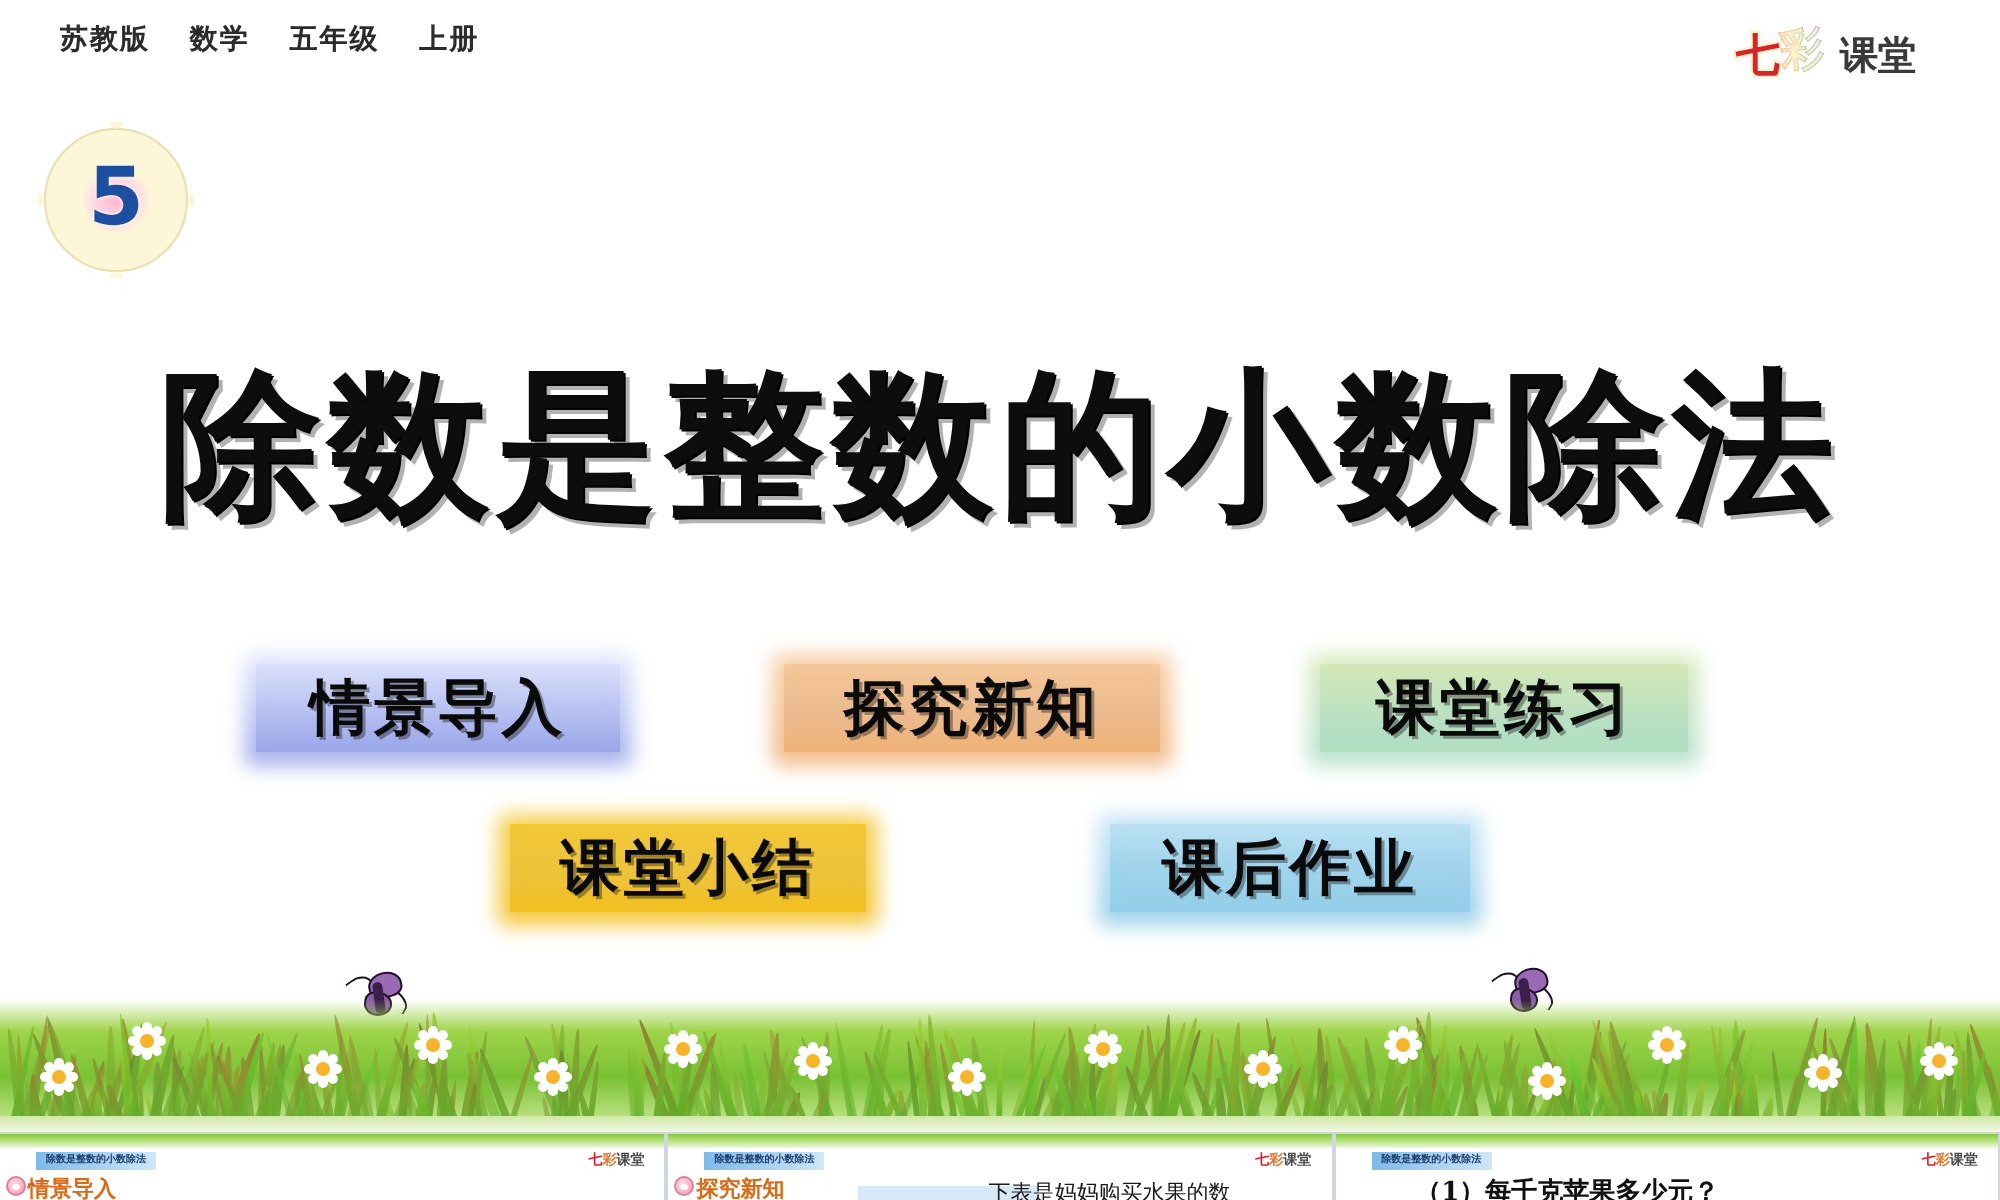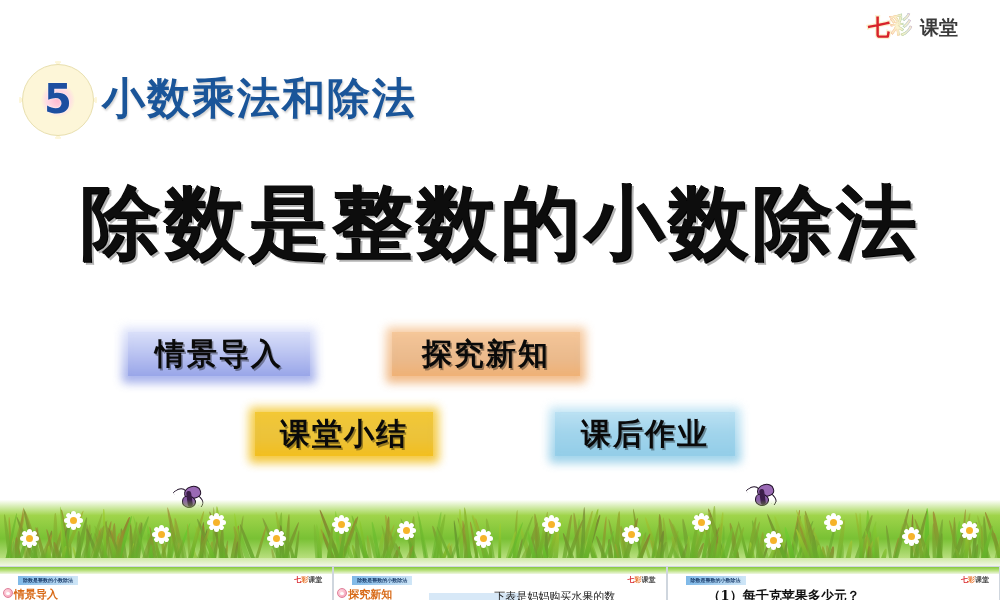--- a/index.html
+++ b/index.html
@@ -160,40 +160,46 @@
         white-space:nowrap; font-weight:bold;
         font-family:"DejaVu Serif","Liberation Serif",serif; }
   .thumb .t-box { position:absolute; left:95px; top:26px; width:90px; height:8px;
         background:#d7e8f7; }
 </style>
 </head>
 <body>
 
 <div id="slide">
 
+  <div id="meta">
+    <span>苏教版</span>
+    <span>数学</span>
+    <span>五年级</span>
+    <span>上册</span>
+  </div>
 
   <div id="brand">
     <span class="qi">七</span>
     <span class="cai">彩</span>
     <span class="ke">课堂</span>
   </div>
 
   <div id="chapter">
     <div id="badge">
       <div class="scallop"></div>
       <div class="glow"></div>
       <div class="num">5</div>
     </div>
   </div>
-  <div id="chapter-title">小数乘法和除法</div>
 
   <div id="main-title">除数是整数的小数除法</div>
 
   <div class="navbtn" id="btn-qjdr">情景导入</div>
   <div class="navbtn" id="btn-tjxz">探究新知</div>
+  <div class="navbtn" id="btn-ktlx">课堂练习</div>
   <div class="navbtn" id="btn-khzy">课后作业</div>
   <div class="navbtn" id="btn-ktxj">课堂小结</div>
 
   <div class="butterfly" id="bf1">
     <div class="ant a"></div>
     <div class="ant b"></div>
     <div class="w1"></div>
     <div class="w2"></div>
     <div class="body"></div>
   </div>

